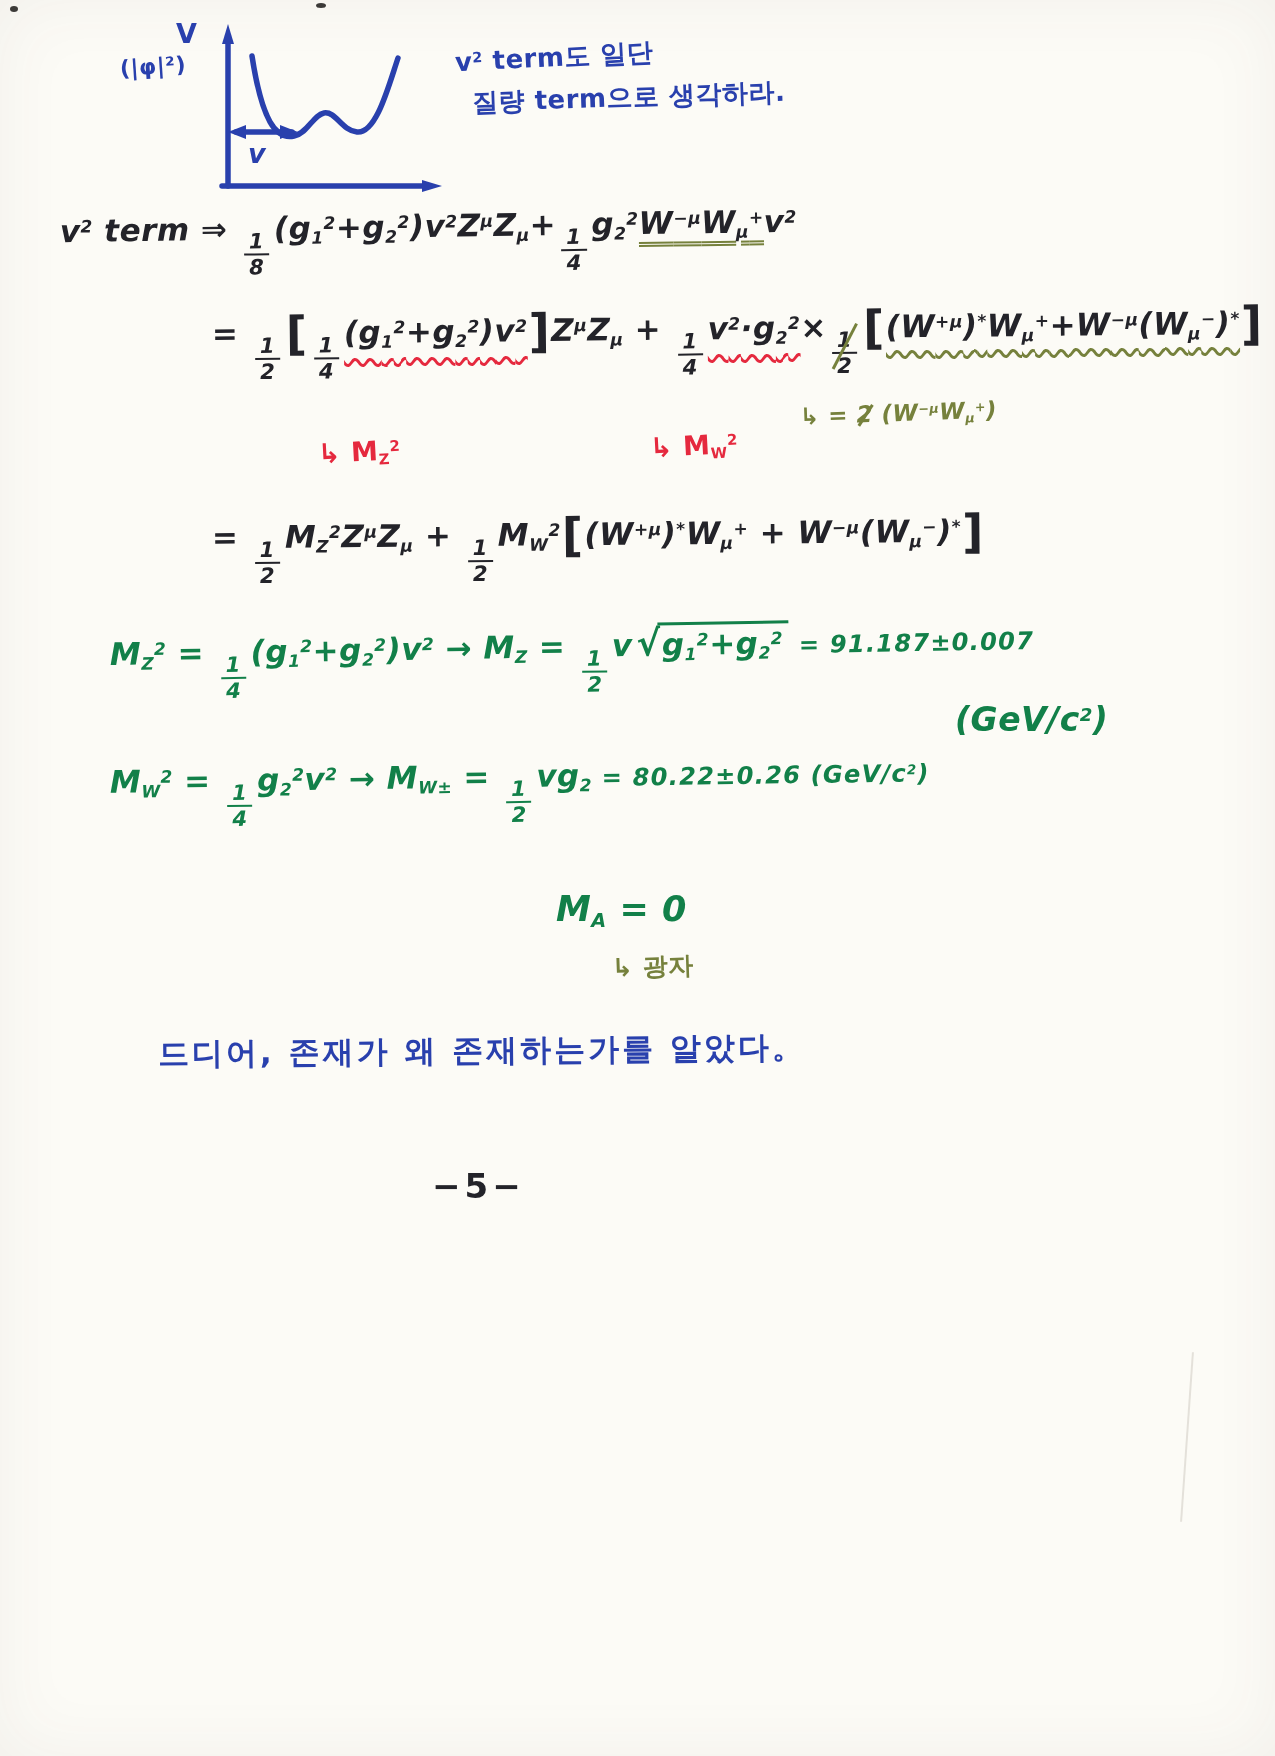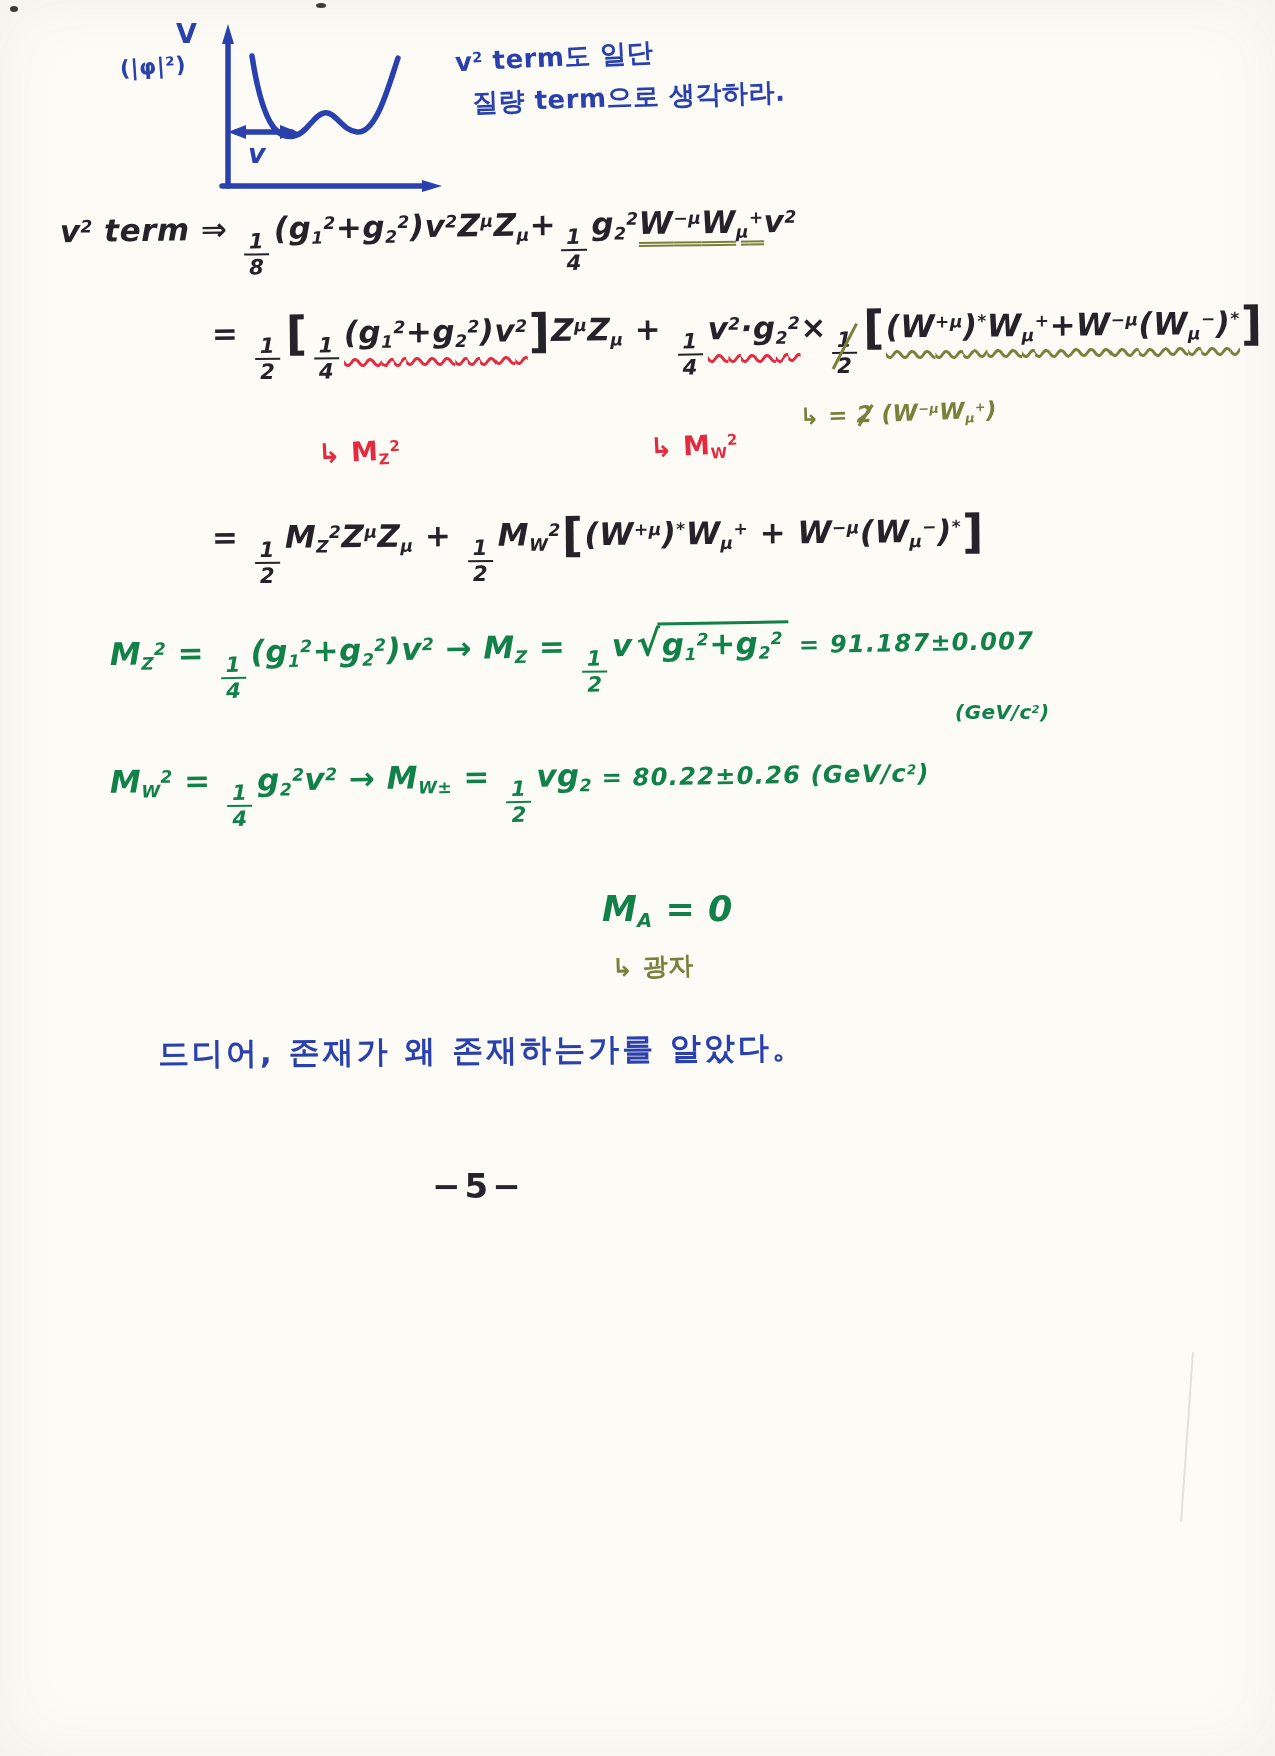--- a/index.html
+++ b/index.html
@@ -99,30 +99,30 @@
   <div class="ink math" style="left: 110px; top: 624px; font-size: 31px; font-weight: bold; transform: rotate(-1deg); color: rgb(18, 128, 73);"><span class="t">M</span><span class="sub">Z</span><span class="sup">2</span><span class="t"> = </span><span class="frac">
         <span class="num">1</span>
         <span class="den">4</span>
       </span><span class="t">(g</span><span class="sub">1</span><span class="sup">2</span><span class="t">+g</span><span class="sub">2</span><span class="sup">2</span><span class="t">)v</span><span class="sup">2</span><span class="t">  →  M</span><span class="sub">Z</span><span class="t"> = </span><span class="frac">
         <span class="num">1</span>
         <span class="den">2</span>
       </span><span class="t">v</span><span class="sqrt">
         <span class="sign">√</span>
         <span class="rad"><span class="t">g</span><span class="sub">1</span><span class="sup">2</span><span class="t">+g</span><span class="sub">2</span><span class="sup">2</span></span>
       </span><span class="val"><span class="t">  = 91.187±0.007</span></span></div>
-  <div class="ink math" style="left: 955px; top: 700px; font-size: 20px; font-weight: bold; color: rgb(18, 128, 73); text-align: center;"><span class="t">(GeV/c</span><span class="sup">2</span><span class="t">)</span></div>
+  <div class="ink math" style="left: 955px; top: 700px; font-size: 33px; font-weight: bold; color: rgb(18, 128, 73); text-align: center;"><span class="t">(GeV/c</span><span class="sup">2</span><span class="t">)</span></div>
 
   <div class="ink math" style="left: 110px; top: 758px; font-size: 31px; font-weight: bold; transform: rotate(-0.8deg); color: rgb(18, 128, 73);"><span class="t">M</span><span class="sub">W</span><span class="sup">2</span><span class="t"> = </span><span class="frac">
         <span class="num">1</span>
         <span class="den">4</span>
       </span><span class="t">g</span><span class="sub">2</span><span class="sup">2</span><span class="t">v</span><span class="sup">2</span><span class="t">   →   M</span><span class="sub">W±</span><span class="t"> = </span><span class="frac">
         <span class="num">1</span>
         <span class="den">2</span>
       </span><span class="t">vg</span><span class="sub">2</span><span class="val"><span class="t">  = 80.22±0.26 (GeV/c</span><span class="sup">2</span><span class="t">)</span></span></div>
 
-  <div class="ink math" style="left: 556px; top: 888px; font-size: 35px; font-weight: bold; color: rgb(18, 128, 73); margin-left: 46px;"><span class="t">M</span><span class="sub">A</span><span class="t">  =  0</span></div>
+  <div class="ink math" style="left: 556px; top: 888px; font-size: 35px; font-weight: bold; color: rgb(18, 128, 73);"><span class="t">M</span><span class="sub">A</span><span class="t">  =  0</span></div>
   <div class="ink" style="left: 612px; top: 952px; font-size: 25px; font-weight: bold; transform: rotate(-2deg); color: rgb(118, 129, 60);"><span class="t">↳ 광자</span></div>
 
   <div class="ink" style="left: 158px; top: 1032px; font-size: 31px; font-weight: bold; letter-spacing: 3px; transform: rotate(-0.6deg); color: rgb(41, 64, 173);">드디어, 존재가 왜 존재하는가를 알았다。</div>
 
   <div class="ink" style="left: 432px; top: 1166px; font-size: 34px; font-weight: bold; letter-spacing: 4px; color: rgb(35, 35, 41);">−5−</div>
 
 </div>
 
 </body></html>

